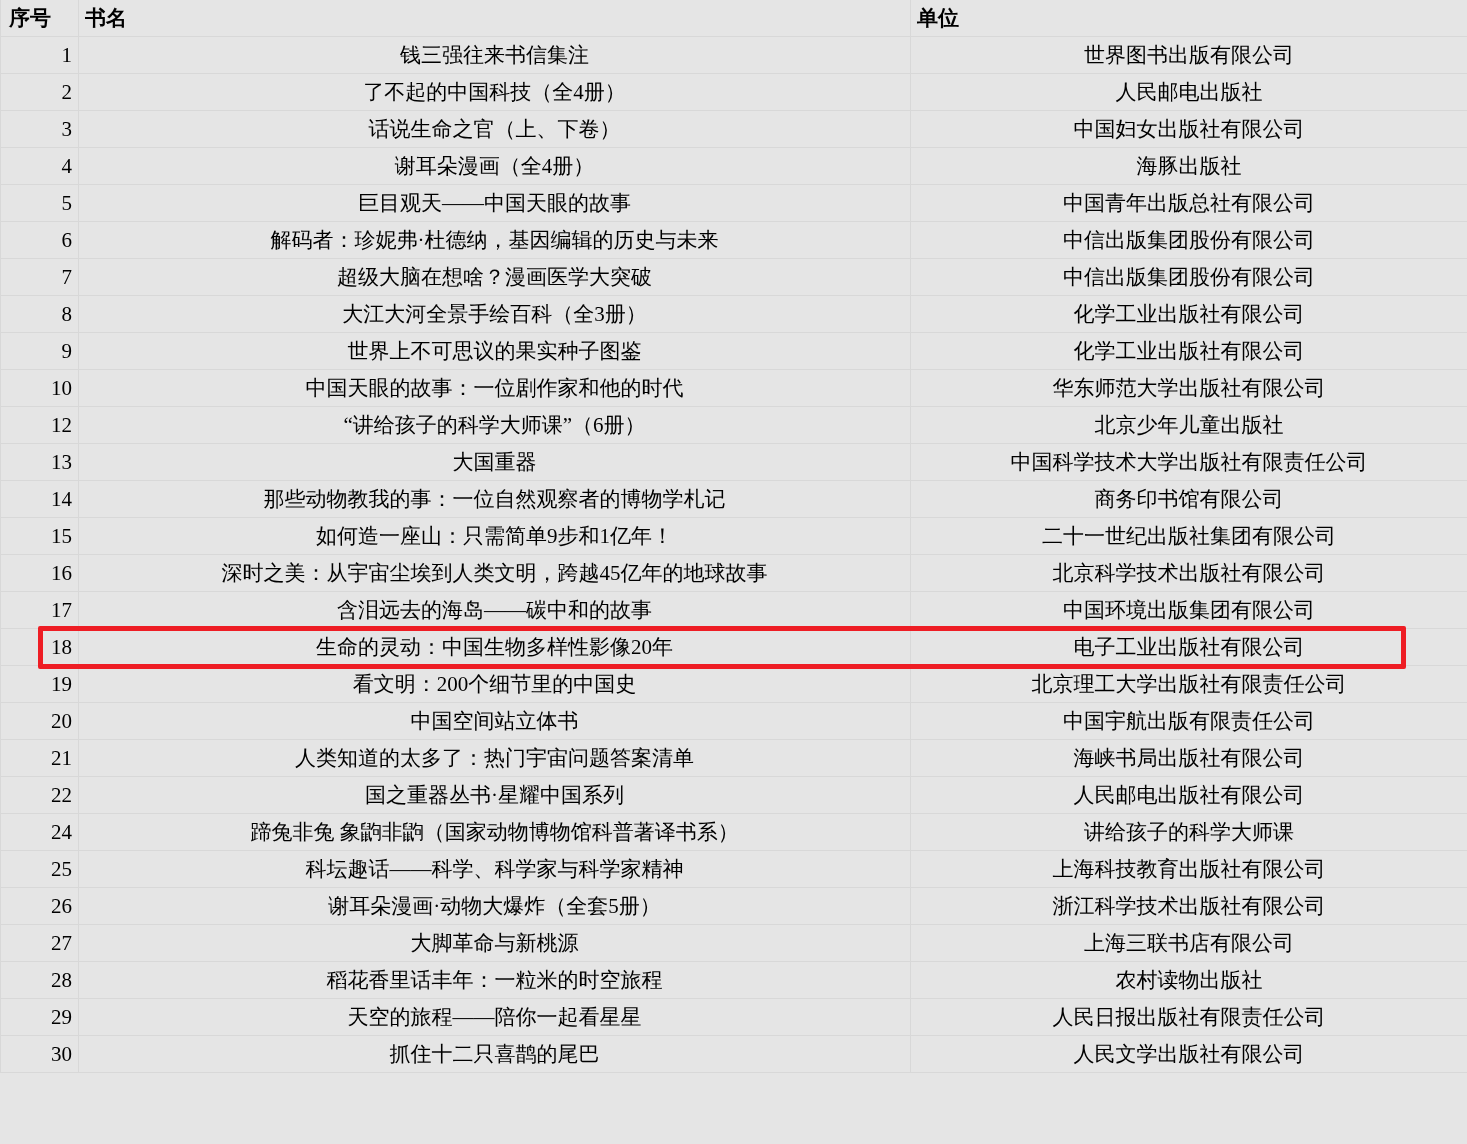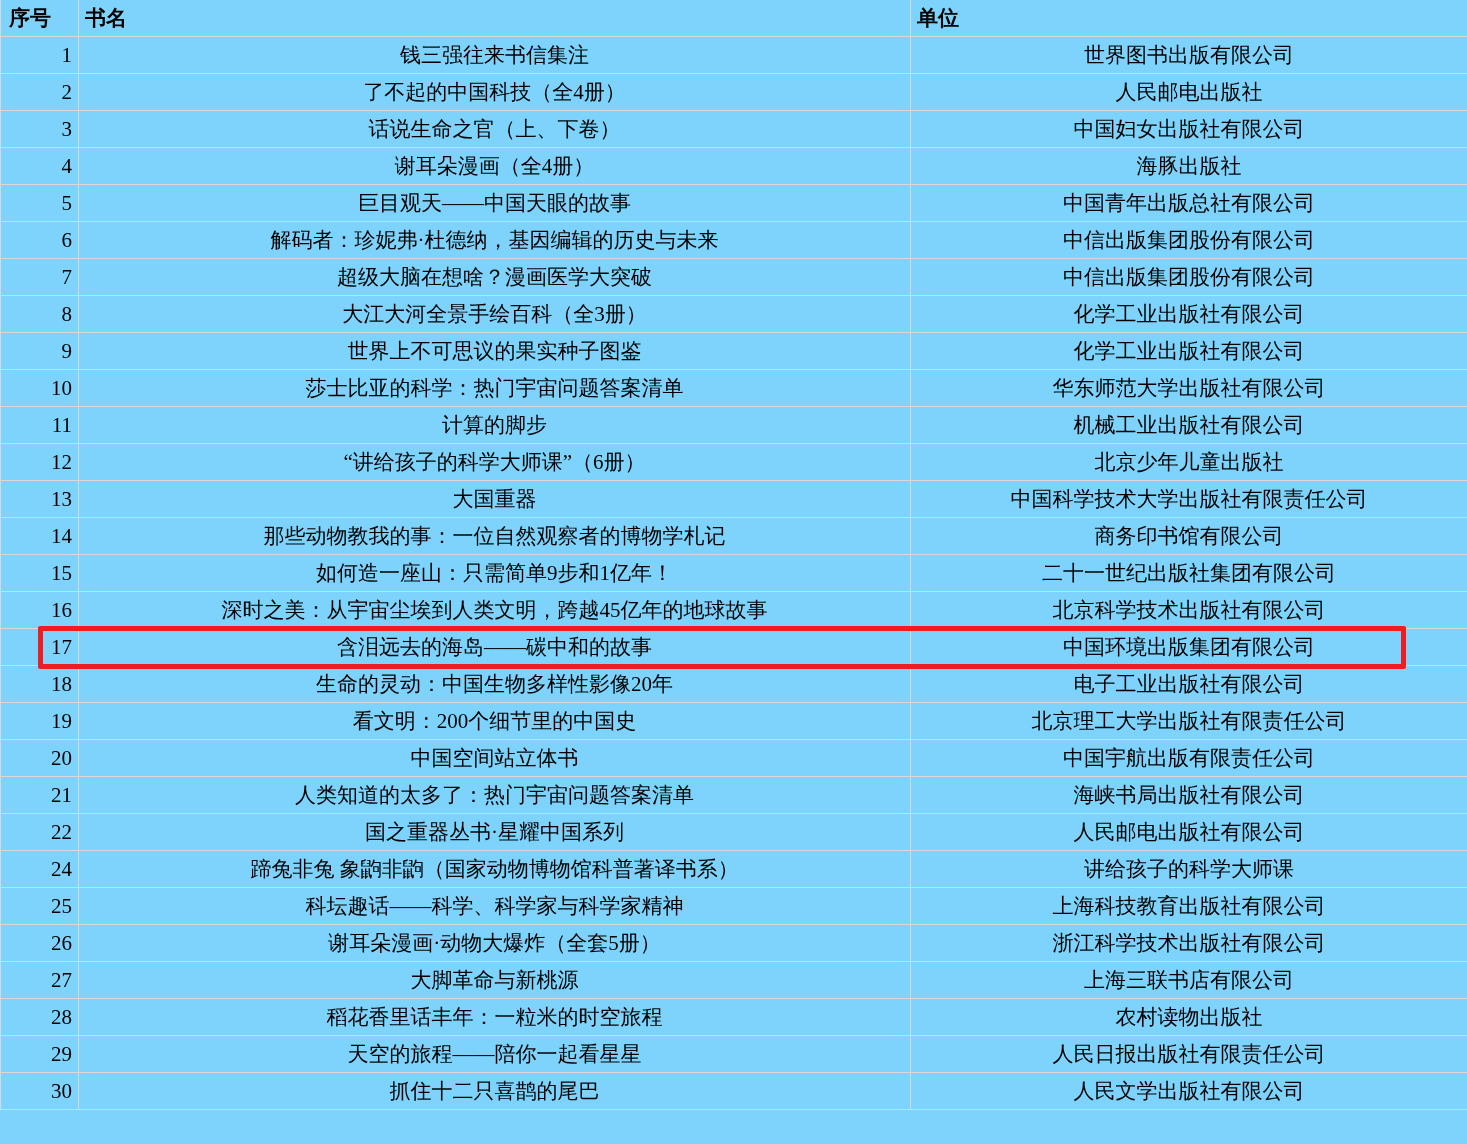--- a/index.html
+++ b/index.html
@@ -11,21 +11,21 @@
     width: 1467px;
     height: 1144px;
     font-family: "Liberation Serif", "DejaVu Serif", serif;
     color: #000000;
     overflow: hidden;
   }
   .sheet {
     position: relative;
     width: 1467px;
     height: 1144px;
-    background: #7dd3fc;
+    background: #e5e5e5;
   }
   table.book-table {
     width: 1467px;
     border-collapse: collapse;
     table-layout: fixed;
   }
   table.book-table col.c-idx { width: 78px; }
   table.book-table col.c-title { width: 832px; }
   table.book-table col.c-pub { width: 557px; }
 
@@ -131,27 +131,22 @@
           <td class="title">大江大河全景手绘百科（全3册）</td>
           <td class="pub">化学工业出版社有限公司</td>
         </tr>
         <tr>
           <td class="idx">9</td>
           <td class="title">世界上不可思议的果实种子图鉴</td>
           <td class="pub">化学工业出版社有限公司</td>
         </tr>
         <tr>
           <td class="idx">10</td>
-          <td class="title">莎士比亚的科学：热门宇宙问题答案清单</td>
+          <td class="title">中国天眼的故事：一位剧作家和他的时代</td>
           <td class="pub">华东师范大学出版社有限公司</td>
-        </tr>
-        <tr>
-          <td class="idx">11</td>
-          <td class="title">计算的脚步</td>
-          <td class="pub">机械工业出版社有限公司</td>
         </tr>
         <tr>
           <td class="idx">12</td>
           <td class="title">“讲给孩子的科学大师课”（6册）</td>
           <td class="pub">北京少年儿童出版社</td>
         </tr>
         <tr>
           <td class="idx">13</td>
           <td class="title">大国重器</td>
           <td class="pub">中国科学技术大学出版社有限责任公司</td>

